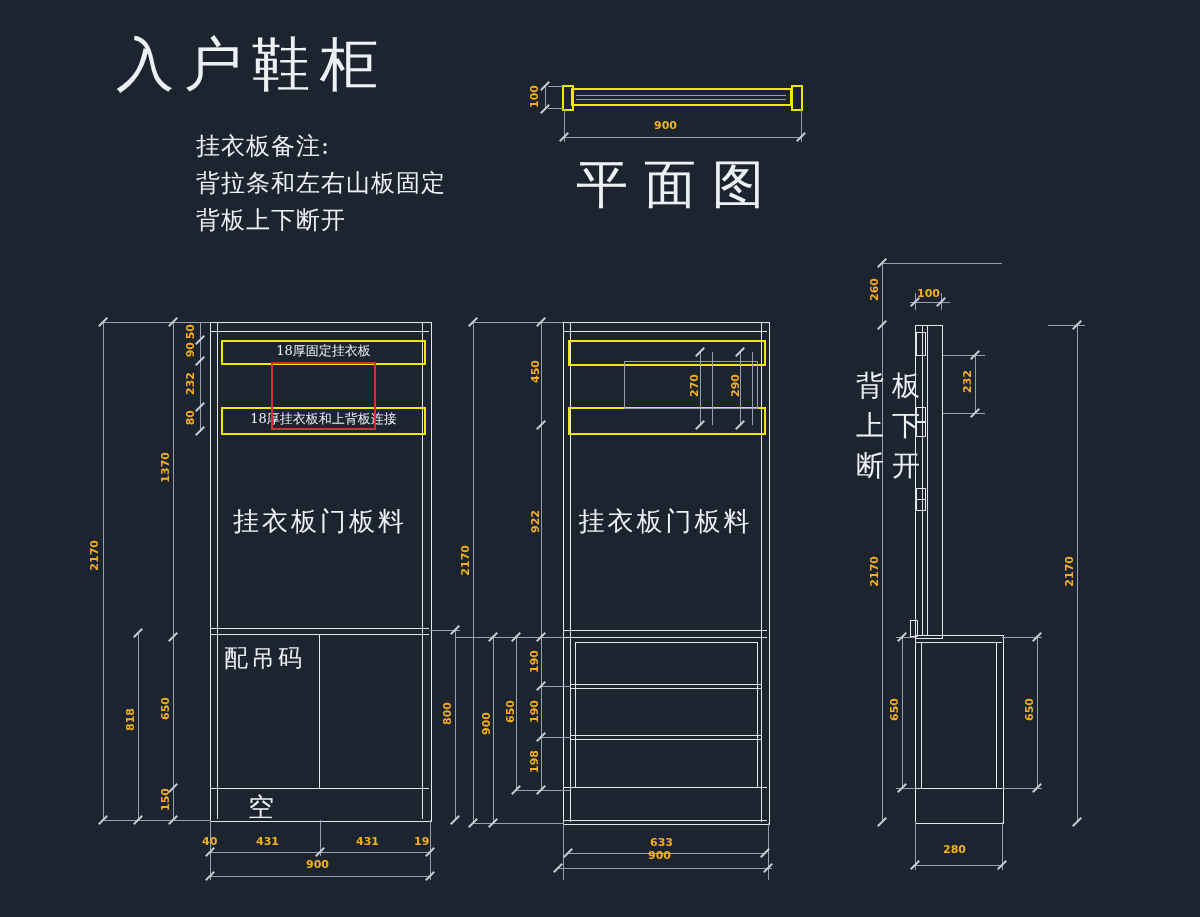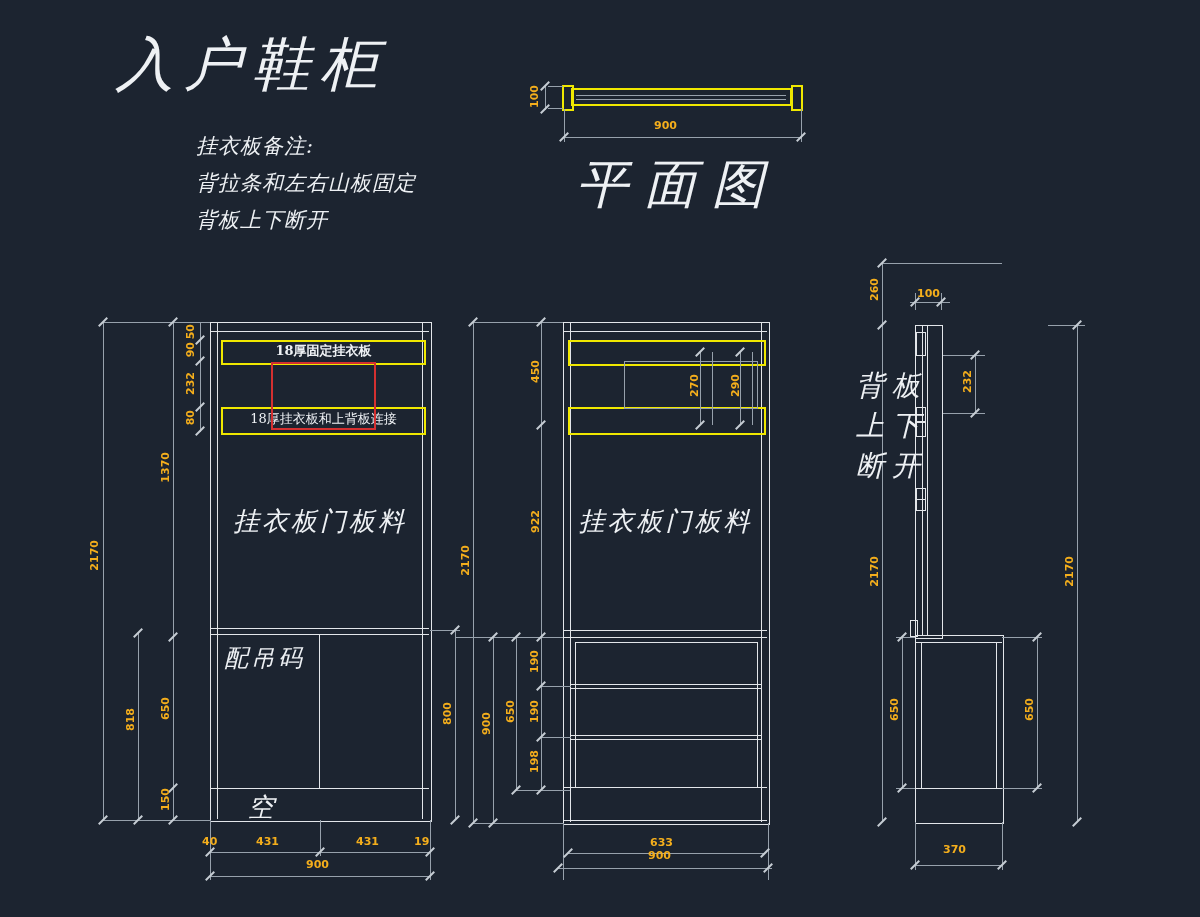--- a/index.html
+++ b/index.html
@@ -10,26 +10,26 @@
   .wv{width:1px;background:var(--lw,#e3e6ea);}
   .gh{height:1px;background:var(--lg,#97a1ac);}
   .gv{width:1px;background:var(--lg,#97a1ac);}
   .wrect{border:1px solid var(--lw,#e3e6ea);}
   .grect{border:1px solid var(--lg,#97a1ac);}
   .yband{border:2px solid var(--yl,#f0e800);}
   .rrect{border:2px solid var(--rd,#d43030);z-index:6;}
   .tk{width:12px;height:2px;background:#c6cdd4;transform:rotate(-45deg);}
   .dim{color:var(--or,#f4ae1c);font:bold 11px "DejaVu Sans",sans-serif;white-space:nowrap;z-index:7;}
   .dimv{writing-mode:vertical-rl;transform:rotate(180deg);}
-  .txt{color:var(--tw,#eef1f4);white-space:nowrap;z-index:5;font-style:italic;}
+  .txt{color:var(--tw,#eef1f4);white-space:nowrap;z-index:5;}
   .bandlabel{display:block;width:100%;text-align:center;color:var(--tw,#eef1f4);
              font-size:13px;font-family:"DejaVu Serif",serif;z-index:5;position:relative;}
   .title{font-size:58px;letter-spacing:10px;}
   .subtitle{font-size:52px;letter-spacing:16px;}
-  .notes{font-size:21px;line-height:37px;letter-spacing:1px;}
+  .notes{font-size:24px;line-height:37px;letter-spacing:1px;}
   .cab{font-size:26px;letter-spacing:3px;}
 </style>
 </head>
 <body>
 
 <div id="canvas" style="--bg: #1c2430; --lw: #e3e6ea; --lg: #97a1ac; --yl: #f0e800; --or: #f4ae1c; --rd: #d43030; --tw: #eef1f4;">
 
   <div class="e txt title" style="left:116px;top:26px;">入户鞋柜</div>
   <div class="e txt notes" style="left:196px;top:128px;">
     <div>挂衣板备注:</div>
@@ -57,21 +57,21 @@
     <i class="e tk" style="left:558px;top:136px;"></i>
     <i class="e tk" style="left:795px;top:136px;"></i>
   </div>
 
   <div>
     <i class="e wrect" style="left:210px;top:322px;width:220px;height:498px;"></i>
     <i class="e wv" style="left:217px;top:323px;height:496px;"></i>
     <i class="e wv" style="left:422px;top:323px;height:496px;"></i>
     <i class="e wh" style="left:211px;top:331px;width:218px;"></i>
     <div class="e yband" style="left:221px;top:340px;width:201px;height:21px;">
-      <span class="bandlabel" style="line-height:17px;font-weight:bold;">18厚固定挂衣板</span>
+      <span class="bandlabel" style="line-height:17px;">18厚固定挂衣板</span>
     </div>
     <i class="e rrect" style="left:271px;top:362px;width:101px;height:64px;"></i>
     <div class="e yband" style="left:221px;top:407px;width:201px;height:24px;">
       <span class="bandlabel" style="line-height:20px;">18厚挂衣板和上背板连接</span>
     </div>
     <div class="e txt cab" style="left:210px;top:504px;width:220px;text-align:center;">挂衣板门板料</div>
     <i class="e wh" style="left:211px;top:628px;width:218px;"></i>
     <i class="e wh" style="left:211px;top:634px;width:218px;"></i>
     <i class="e wv" style="left:319px;top:634px;height:154px;"></i>
     <i class="e wh" style="left:211px;top:788px;width:218px;"></i>
@@ -247,21 +247,21 @@
     <i class="e gh" style="left:1002px;top:637px;width:40px;"></i>
     <i class="e gh" style="left:1002px;top:788px;width:40px;"></i>
     <span class="e dim dimv" style="left:1023px;top:698px;">650</span>
     <span class="e dim dimv" style="left:868px;top:556px;">2170</span>
     <i class="e gv" style="left:1077px;top:325px;height:497px;"></i>
     <i class="e gh" style="left:1048px;top:325px;width:37px;"></i>
     <span class="e dim dimv" style="left:1063px;top:556px;">2170</span>
     <i class="e gv" style="left:915px;top:822px;height:48px;"></i>
     <i class="e gv" style="left:1002px;top:822px;height:48px;"></i>
     <i class="e gh" style="left:915px;top:865px;width:87px;"></i>
-    <span class="e dim" style="left:943px;top:843px;">370</span>
+    <span class="e dim" style="left:943px;top:843px;">280</span>
 
     <i class="e tk" style="left:876px;top:262px;"></i>
     <i class="e tk" style="left:876px;top:324px;"></i>
     <i class="e tk" style="left:876px;top:821px;"></i>
     <i class="e tk" style="left:896px;top:636px;"></i>
     <i class="e tk" style="left:896px;top:787px;"></i>
     <i class="e tk" style="left:1031px;top:636px;"></i>
     <i class="e tk" style="left:1031px;top:787px;"></i>
     <i class="e tk" style="left:1071px;top:324px;"></i>
     <i class="e tk" style="left:1071px;top:821px;"></i>

